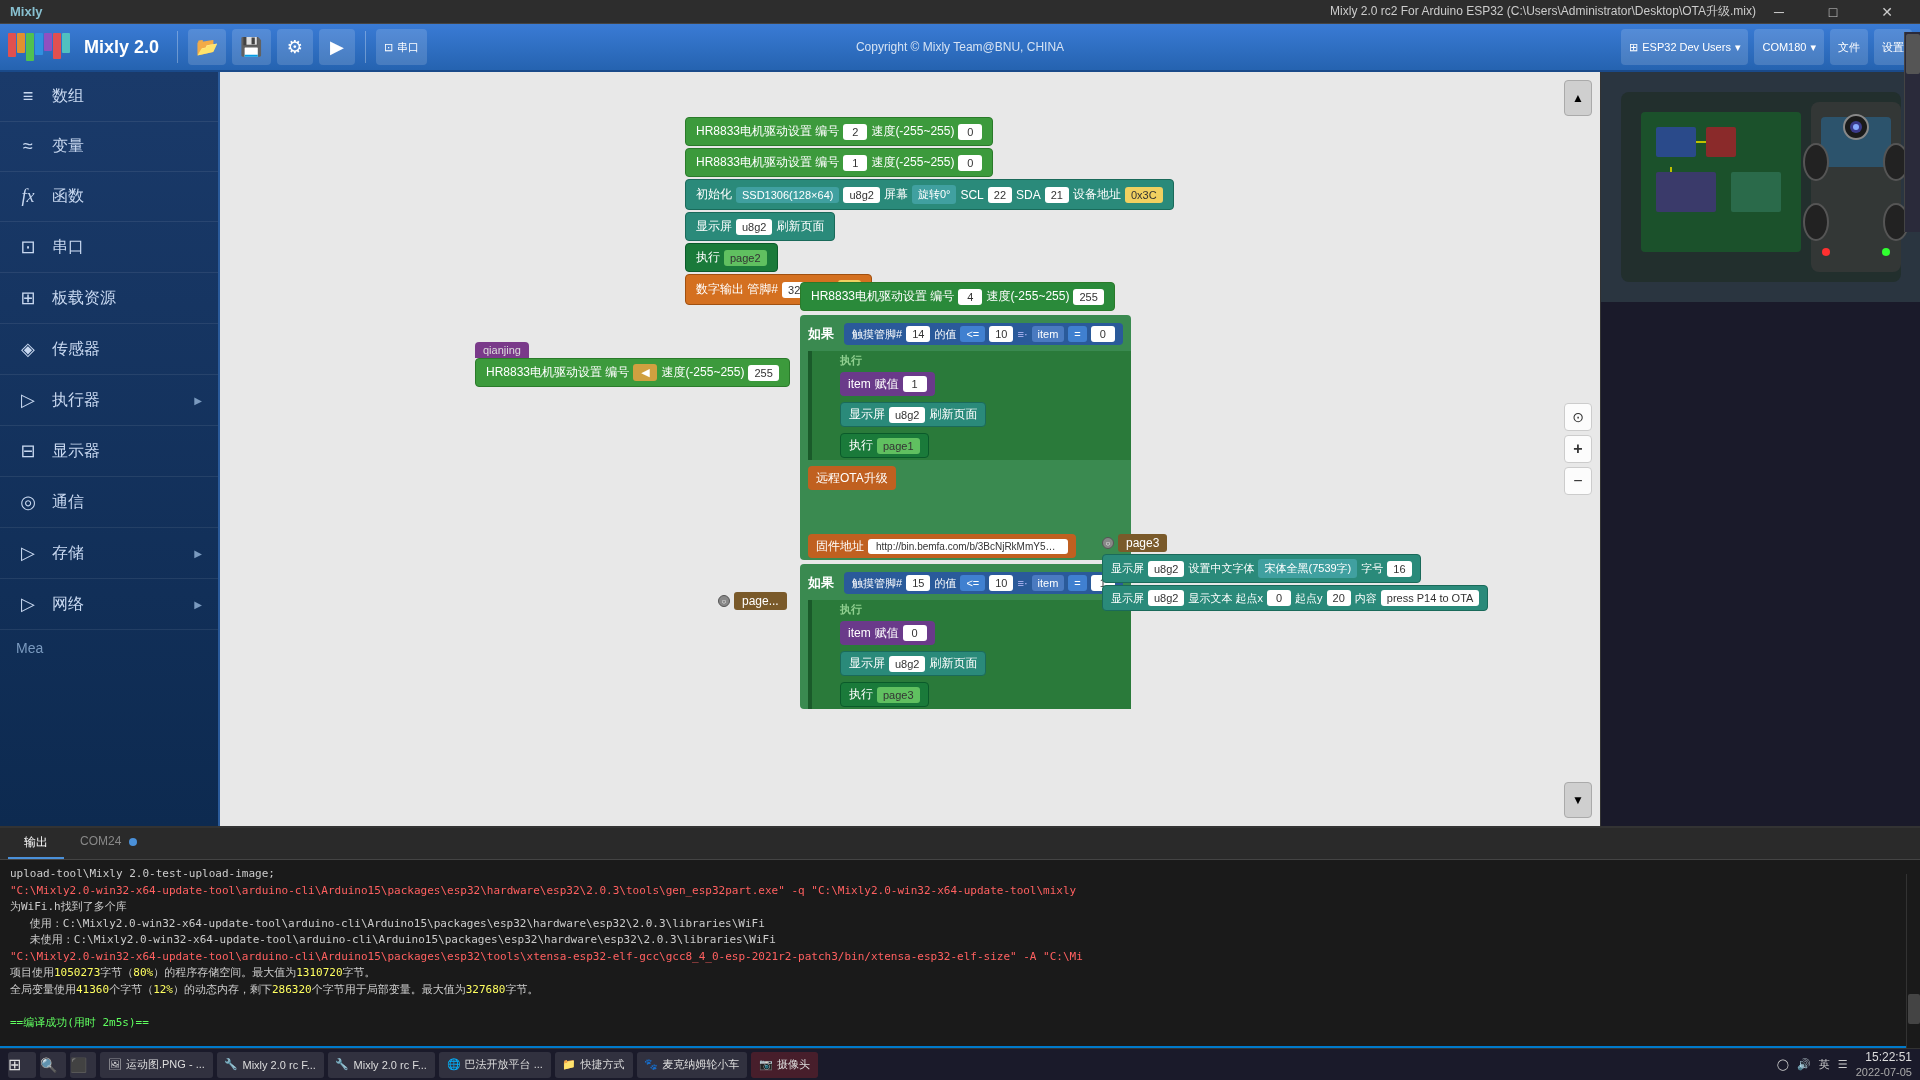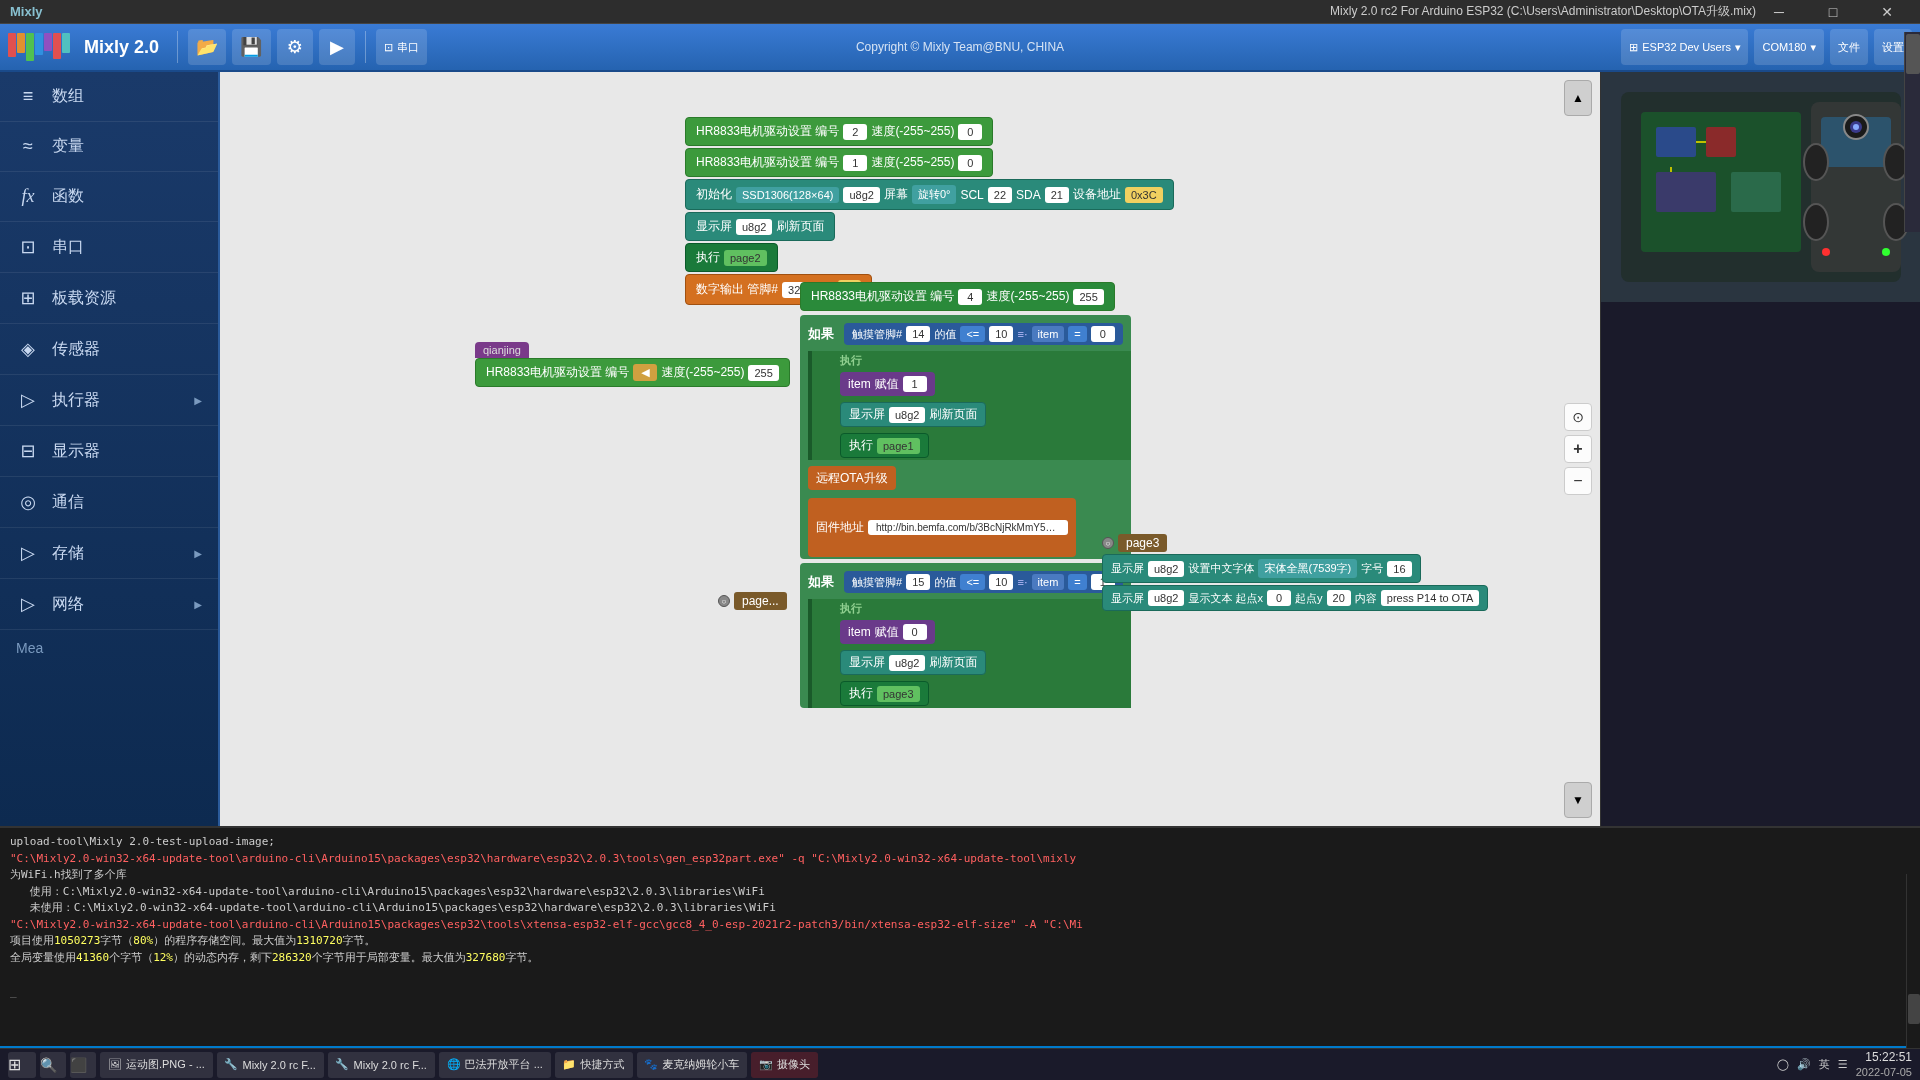--- a/index.html
+++ b/index.html
@@ -357,21 +357,21 @@
             </div>
           </div>
         </div>
 
         <div class="block-row" style="padding:4px 8px;">
           <div class="block" style="background:#c06020;padding:3px 8px;border-radius:4px;">
             <span>远程OTA升级</span>
           </div>
         </div>
         <div class="block-row" style="padding:2px 8px;">
-          <div class="block" style="background:#c06020;padding:21px 8px;border-radius:4px;">
+          <div class="block" style="background:#c06020;padding:3px 8px;border-radius:4px;margin-top:36px;">
             <span>固件地址</span>
             <span class="url-box">http://bin.bemfa.com/b/3BcNjRkMmY5MTI3OTRhZmYyNz...</span>
           </div>
         </div>
       </div>
 
       <div style="background:#3a8a50;border-radius:4px;padding:4px 0 0 0;margin-top:4px;">
         <div class="block-row" style="padding:4px 8px;">
           <span style="color:#fff;font-weight:bold;margin-right:8px;">如果</span>
           <div style="display:flex;align-items:center;gap:4px;background:#2a5a9a;border-radius:4px;padding:3px 8px;">
@@ -497,30 +497,40 @@
       </svg>
     </div>
 
     <div style="position:absolute;right:0;top:32px;width:16px;height:200px;background:#2a2a3a;border-left:1px solid #444;">
       <div style="width:14px;height:40px;background:#555;border-radius:2px;margin:2px auto;"></div>
     </div>
   </div>
 </div>
 
 <div id="output-panel">
+  <div id="output-tabs">
+    <div class="output-tab active">
+      <span>输出</span>
+    </div>
+    <div class="output-tab">
+      <span>COM24</span>
+      <span class="dot"></span>
+    </div>
+  </div>
   <div id="output-content">
     <div class="output-line normal">upload-tool\Mixly 2.0-test-upload-image;</div>
     <div class="output-line red">"C:\Mixly2.0-win32-x64-update-tool\arduino-cli\Arduino15\packages\esp32\hardware\esp32\2.0.3\tools\gen_esp32part.exe" -q "C:\Mixly2.0-win32-x64-update-tool\mixly</div>
     <div class="output-line normal">为WiFi.h找到了多个库</div>
     <div class="output-line normal">&nbsp;&nbsp;&nbsp;使用：C:\Mixly2.0-win32-x64-update-tool\arduino-cli\Arduino15\packages\esp32\hardware\esp32\2.0.3\libraries\WiFi</div>
     <div class="output-line normal">&nbsp;&nbsp;&nbsp;未使用：C:\Mixly2.0-win32-x64-update-tool\arduino-cli\Arduino15\packages\esp32\hardware\esp32\2.0.3\libraries\WiFi</div>
     <div class="output-line red">"C:\Mixly2.0-win32-x64-update-tool\arduino-cli\Arduino15\packages\esp32\tools\xtensa-esp32-elf-gcc\gcc8_4_0-esp-2021r2-patch3/bin/xtensa-esp32-elf-size" -A "C:\Mi</div>
     <div class="output-line normal">项目使用<span style="color:#ffff60;">1050273</span>字节（<span style="color:#ffff60;">80%</span>）的程序存储空间。最大值为<span style="color:#ffff60;">1310720</span>字节。</div>
     <div class="output-line normal">全局变量使用<span style="color:#ffff60;">41360</span>个字节（<span style="color:#ffff60;">12%</span>）的动态内存，剩下<span style="color:#ffff60;">286320</span>个字节用于局部变量。最大值为<span style="color:#ffff60;">327680</span>字节。</div>
     <div class="output-line normal">&nbsp;</div>
+    <div class="output-line green">==编译成功(用时 2m5s)==</div>
     <div style="height:20px;display:flex;align-items:center;">
       <span style="color:#888;font-size:11px;">_</span>
     </div>
   </div>
 
   <div style="position:absolute;right:0;bottom:26px;width:14px;height:180px;background:#1a1a1a;border-left:1px solid #333;">
     <div style="width:12px;height:30px;background:#444;border-radius:2px;margin:1px auto;margin-top:120px;"></div>
   </div>
 </div>
 

